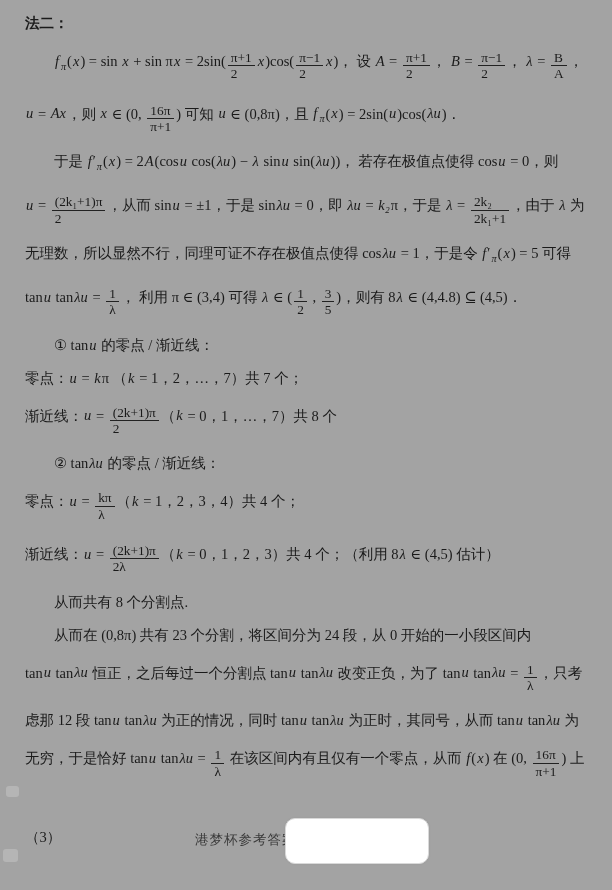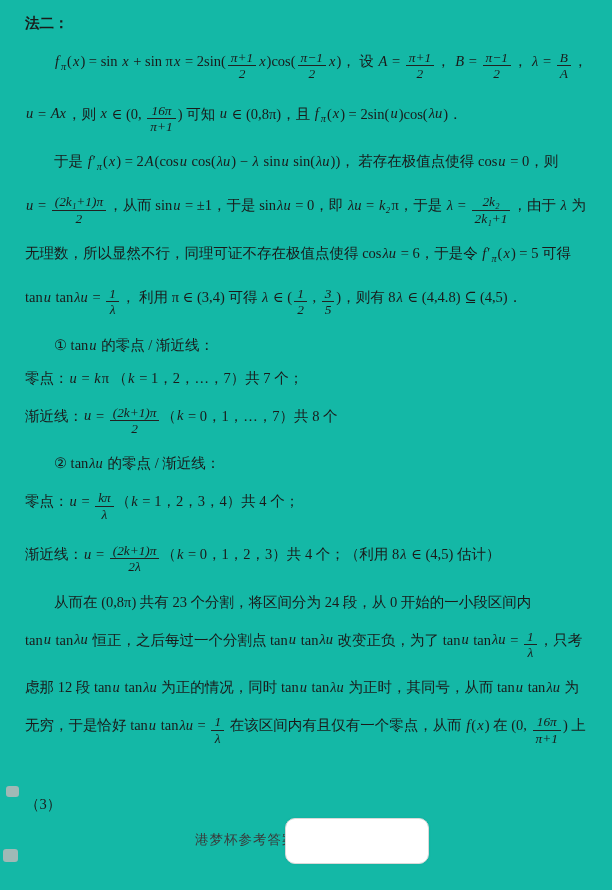--- a/index.html
+++ b/index.html
@@ -1,19 +1,19 @@
 <!DOCTYPE html>
 <html><head>
 <meta charset="utf-8">
 <style>
   html,body{margin:0;padding:0;background:#ffffff;}
   .page{
     position:relative;
     width:612px;height:890px;
-    background:#14b8a6;
+    background:#a3a3a3;
     overflow:hidden;
     font-family:"Liberation Serif","DejaVu Serif",serif;
     color:#1a1a1a;
   }
   .doc{
     position:absolute;
     left:25px;top:8px;right:22px;
     font-size:14.5px;
   }
   .line{
@@ -21,23 +21,22 @@
     line-height:30px;
     white-space:normal;
   }
   .line.indent{padding-left:29px;}
   .line.bold{font-weight:bold;}
   .line.gap{margin-top:34px;}
   .mi{font-style:italic;padding:0 1px;}
   sub.mi{font-size:0.7em;font-style:italic;}
   .frac{
     display:inline-block;
-    text-align:center;
+    text-align:left;
     vertical-align:-0.95em;
-    font-style:italic;
     font-size:0.92em;
     line-height:1.15;
     margin:9px 2px;
   }
   .frac .fn{display:block;border-bottom:1px solid #222;padding:0 3px;}
   .frac .fd{display:block;padding:0 3px;}
   .footer{
     position:absolute;
     left:195px;top:831px;
     font-size:13.5px;
@@ -65,28 +64,29 @@
 </head>
 <body>
 
 <div class="page">
   <div class="doc">
       <div class="line bold"><span>法二：</span></div>
       <div class="line indent"><span class="mi">f</span><sub class="mi">π</sub><span>(</span><span class="mi">x</span><span>) = sin </span><span class="mi">x</span><span> + sin π</span><span class="mi">x</span><span> = 2sin(</span><span class="frac"><span class="fn">π+1</span><span class="fd">2</span></span><span class="mi">x</span><span>)cos(</span><span class="frac"><span class="fn">π−1</span><span class="fd">2</span></span><span class="mi">x</span><span>)，  设 </span><span class="mi">A</span><span> = </span><span class="frac"><span class="fn">π+1</span><span class="fd">2</span></span><span>，  </span><span class="mi">B</span><span> = </span><span class="frac"><span class="fn">π−1</span><span class="fd">2</span></span><span>，  </span><span class="mi">λ</span><span> = </span><span class="frac"><span class="fn">B</span><span class="fd">A</span></span><span>，</span></div>
       <div class="line"><span class="mi">u</span><span> = </span><span class="mi">Ax</span><span>，则 </span><span class="mi">x</span><span> ∈ (0, </span><span class="frac"><span class="fn">16π</span><span class="fd">π+1</span></span><span>) 可知 </span><span class="mi">u</span><span> ∈ (0,8π)，且 </span><span class="mi">f</span><sub class="mi">π</sub><span>(</span><span class="mi">x</span><span>) = 2sin(</span><span class="mi">u</span><span>)cos(</span><span class="mi">λu</span><span>)．</span></div>
       <div class="line indent"><span>于是 </span><span class="mi">f′</span><sub class="mi">π</sub><span>(</span><span class="mi">x</span><span>) = 2</span><span class="mi">A</span><span>(cos</span><span class="mi">u</span><span> cos(</span><span class="mi">λu</span><span>) − </span><span class="mi">λ</span><span> sin</span><span class="mi">u</span><span> sin(</span><span class="mi">λu</span><span>))，  若存在极值点使得 cos</span><span class="mi">u</span><span> = 0，则</span></div>
       <div class="line"><span class="mi">u</span><span> = </span><span class="frac"><span class="fn">(2k₁+1)π</span><span class="fd">2</span></span><span>，从而 sin</span><span class="mi">u</span><span> = ±1，于是 sin</span><span class="mi">λu</span><span> = 0，即 </span><span class="mi">λu</span><span> = </span><span class="mi">k₂</span><span>π，于是 </span><span class="mi">λ</span><span> = </span><span class="frac"><span class="fn">2k₂</span><span class="fd">2k₁+1</span></span><span>，由于 </span><span class="mi">λ</span><span> 为</span></div>
-      <div class="line"><span>无理数，所以显然不行，同理可证不存在极值点使得 cos</span><span class="mi">λu</span><span> = 6，于是令 </span><span class="mi">f′</span><sub class="mi">π</sub><span>(</span><span class="mi">x</span><span>) = 5 可得</span></div>
+      <div class="line"><span>无理数，所以显然不行，同理可证不存在极值点使得 cos</span><span class="mi">λu</span><span> = 1，于是令 </span><span class="mi">f′</span><sub class="mi">π</sub><span>(</span><span class="mi">x</span><span>) = 5 可得</span></div>
       <div class="line"><span>tan</span><span class="mi">u</span><span> tan</span><span class="mi">λu</span><span> = </span><span class="frac"><span class="fn">1</span><span class="fd">λ</span></span><span>，  利用 π ∈ (3,4) 可得 </span><span class="mi">λ</span><span> ∈ (</span><span class="frac"><span class="fn">1</span><span class="fd">2</span></span><span> , </span><span class="frac"><span class="fn">3</span><span class="fd">5</span></span><span>)，则有 8</span><span class="mi">λ</span><span> ∈ (4,4.8) ⊆ (4,5)．</span></div>
       <div class="line indent"><span>①  tan</span><span class="mi">u</span><span> 的零点 / 渐近线：</span></div>
       <div class="line"><span>零点：</span><span class="mi">u</span><span> = </span><span class="mi">k</span><span>π （</span><span class="mi">k</span><span> = 1，2，…，7）共 7 个；</span></div>
       <div class="line"><span>渐近线：</span><span class="mi">u</span><span> = </span><span class="frac"><span class="fn">(2k+1)π</span><span class="fd">2</span></span><span>（</span><span class="mi">k</span><span> = 0，1，…，7）共 8 个</span></div>
       <div class="line indent"><span>②  tan</span><span class="mi">λu</span><span> 的零点 / 渐近线：</span></div>
       <div class="line"><span>零点：</span><span class="mi">u</span><span> = </span><span class="frac"><span class="fn">kπ</span><span class="fd">λ</span></span><span>（</span><span class="mi">k</span><span> = 1，2，3，4）共 4 个；</span></div>
       <div class="line"><span>渐近线：</span><span class="mi">u</span><span> = </span><span class="frac"><span class="fn">(2k+1)π</span><span class="fd">2λ</span></span><span>（</span><span class="mi">k</span><span> = 0，1，2，3）共 4 个；（利用 8</span><span class="mi">λ</span><span> ∈ (4,5) 估计）</span></div>
+      <div class="line indent"><span>从而共有 8 个分割点.</span></div>
       <div class="line indent"><span>从而在 (0,8π) 共有 23 个分割，将区间分为 24 段，从 0 开始的一小段区间内</span></div>
       <div class="line"><span>tan</span><span class="mi">u</span><span> tan</span><span class="mi">λu</span><span> 恒正，之后每过一个分割点 tan</span><span class="mi">u</span><span> tan</span><span class="mi">λu</span><span> 改变正负，为了 tan</span><span class="mi">u</span><span> tan</span><span class="mi">λu</span><span> = </span><span class="frac"><span class="fn">1</span><span class="fd">λ</span></span><span>，只考</span></div>
       <div class="line"><span>虑那 12 段 tan</span><span class="mi">u</span><span> tan</span><span class="mi">λu</span><span> 为正的情况，同时 tan</span><span class="mi">u</span><span> tan</span><span class="mi">λu</span><span> 为正时，其同号，从而 tan</span><span class="mi">u</span><span> tan</span><span class="mi">λu</span><span> 为</span></div>
       <div class="line"><span>无穷，于是恰好 tan</span><span class="mi">u</span><span> tan</span><span class="mi">λu</span><span> = </span><span class="frac"><span class="fn">1</span><span class="fd">λ</span></span><span> 在该区间内有且仅有一个零点，从而 </span><span class="mi">f</span><span>(</span><span class="mi">x</span><span>) 在 (0, </span><span class="frac"><span class="fn">16π</span><span class="fd">π+1</span></span><span>) 上</span></div>
       <div class="line gap"><span>（3）</span></div>
     </div>
 
   <div class="footer">
     <span>港梦杯参考答案 第</span>
   </div>

